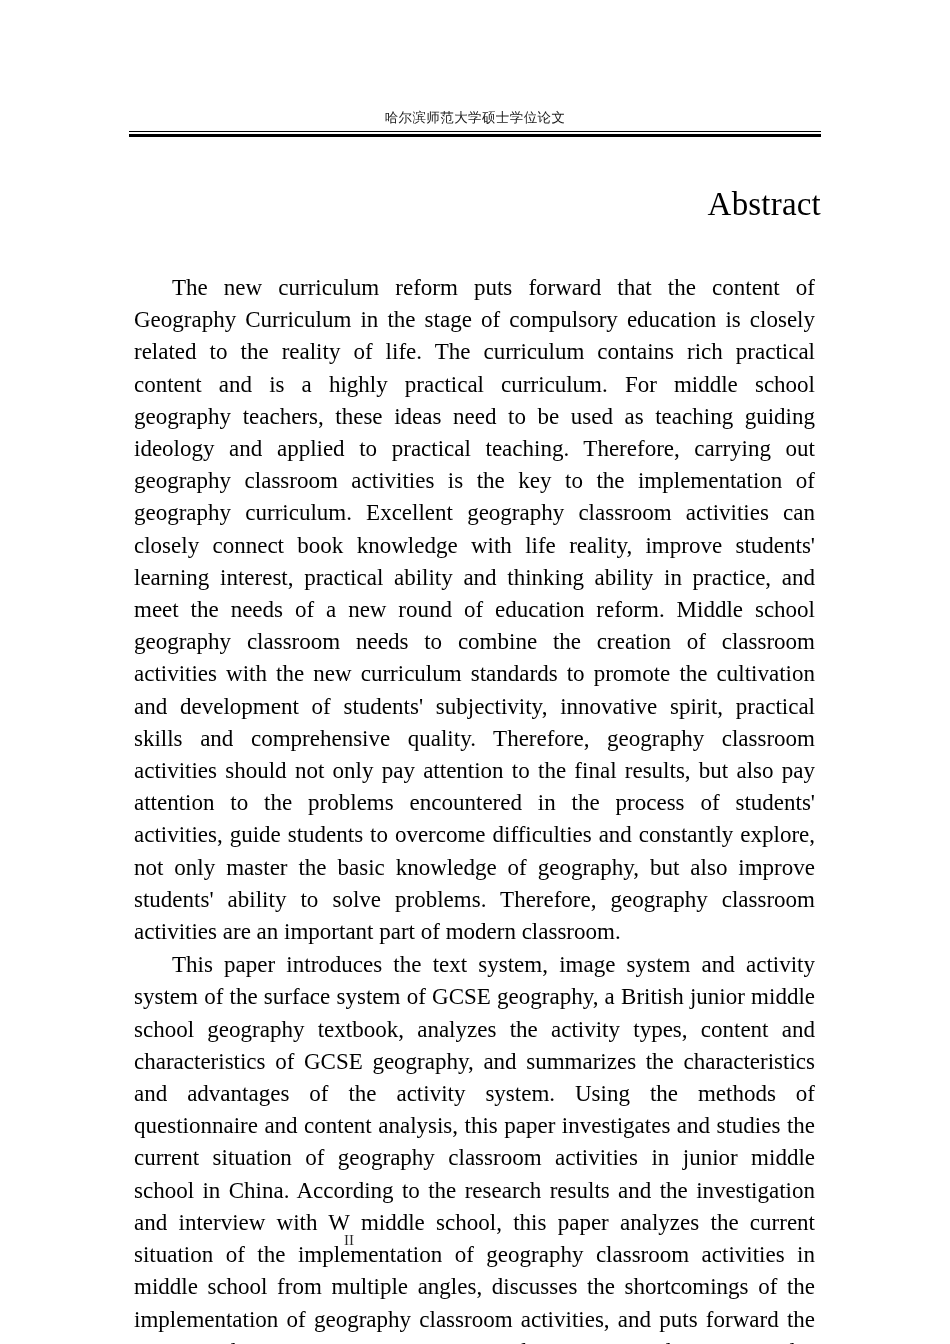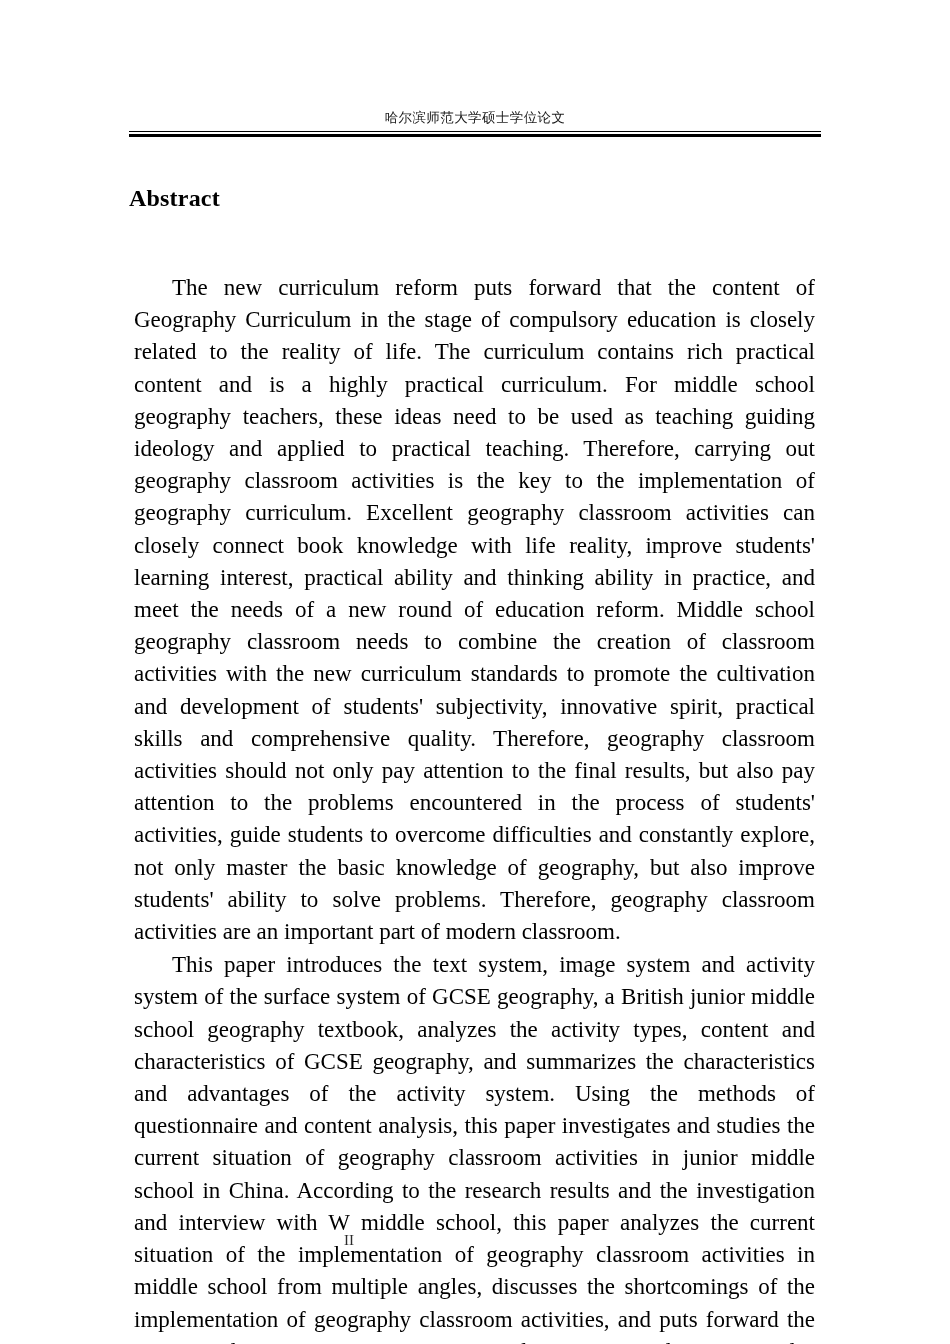--- a/index.html
+++ b/index.html
@@ -60,23 +60,23 @@
     background: #000000;
     width: 100%;
   }
 
   
   .doc-title {
     position: absolute;
     left: 129px;
     top: 164px;
     width: 692px;
-    text-align: left;
-    font-weight: bold;
-    font-size: 24px;
+    text-align: right;
+    font-weight: normal;
+    font-size: 33px;
     line-height: 36px;
     letter-spacing: 0.2px;
     color: #000000;
   }
 
   
   .body-block {
     position: absolute;
     left: 134px;
     top: 272px;

